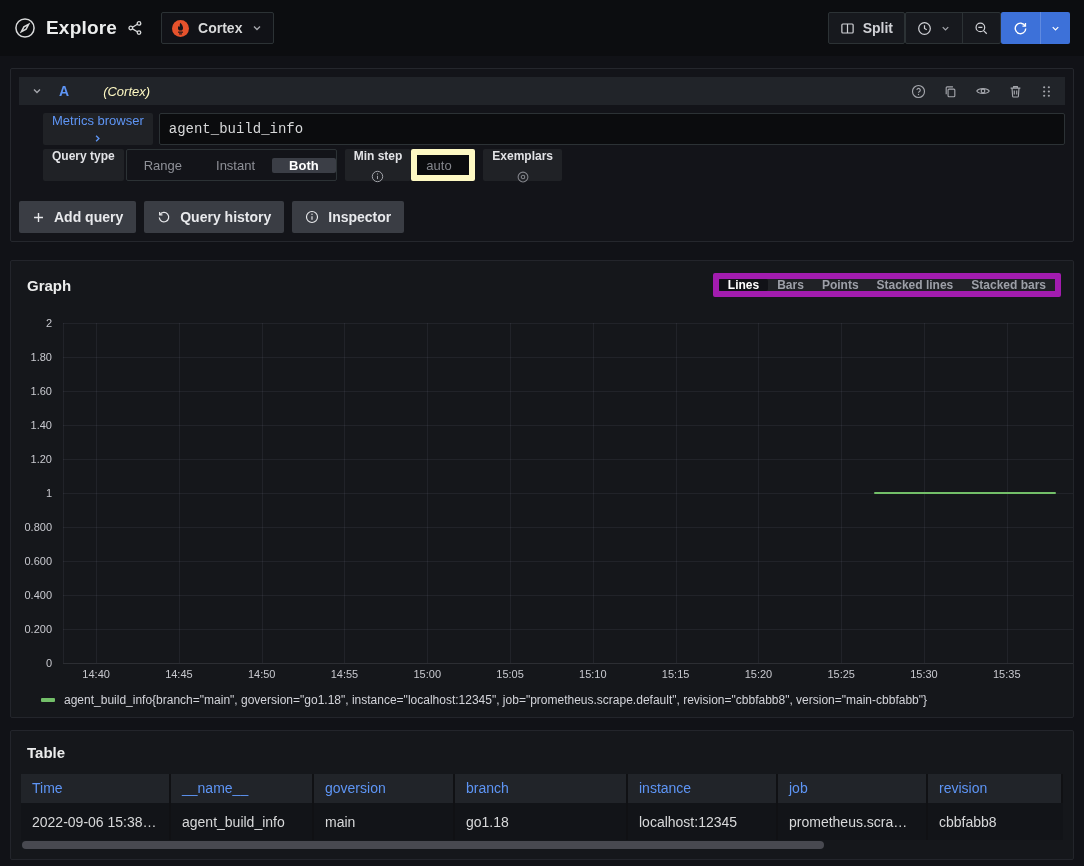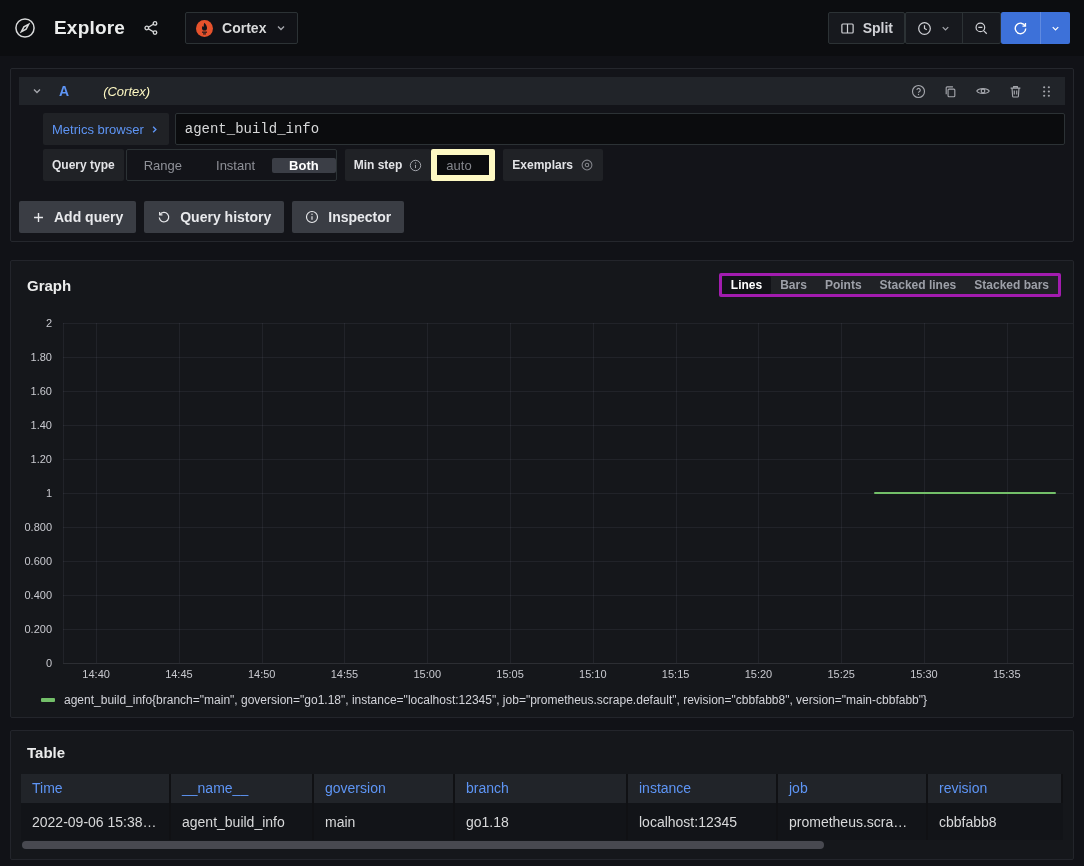--- a/index.html
+++ b/index.html
@@ -7,21 +7,21 @@
   body {
     width:1084px; height:866px; overflow:hidden;
     background:#111217; color:#d8d9da;
     font-family:"Liberation Sans","DejaVu Sans",sans-serif; font-size:14px;
   }
   svg { display:block; }
 
   
   .topbar { height:56px; display:flex; align-items:center; justify-content:space-between;
             padding:0 14px; background:#0c0d10; }
-  .tb-left { display:flex; align-items:center; gap:18px; }
+  .tb-left { display:flex; align-items:center; gap:10px; }
   .app-title { font-size:19px; font-weight:600; color:#eceded; letter-spacing:.2px; }
   .ds-picker { display:flex; align-items:center; gap:9px; border:1px solid #2c3235;
                border-radius:2px; height:32px; padding:0 10px; margin-left:8px; background:#111217; cursor:pointer; }
   .ds-name { font-weight:600; color:#d8d9da; }
   .tb-right { display:flex; align-items:center; gap:0; }
   .tb-btn { display:flex; align-items:center; gap:8px; height:32px; padding:0 11px;
             border:1px solid #2c3235; border-radius:2px; background:#17191e;
             color:#d0d1d6; font-weight:600; font-size:14px; cursor:pointer; }
   .tb-group { display:flex; align-items:stretch; height:32px; border:1px solid #2c3235;
               border-radius:2px; background:#17191e; }
@@ -37,21 +37,21 @@
                 padding:8px; background:#131419; }
   .q-header { height:28px; background:#212429; display:flex; align-items:center; padding:0 12px; }
   .q-ref { color:#5e95f5; font-weight:700; font-size:14px; margin-left:16px; }
   .q-ds { color:#fef9c3; font-style:italic; font-size:13px; margin-left:34px; }
   .q-icons { margin-left:auto; display:flex; align-items:center; gap:17px; color:#a5a7ad; }
   .q-icons svg { cursor:pointer; }
   .q-rows { padding:8px 0 0 24px; }
   .q-row { display:flex; align-items:stretch; height:32px; }
   .q-row + .q-row { margin-top:4px; }
   .chip { background:#202226; border-radius:2px; display:flex; align-items:center;
-          padding:0 9px; gap:7px; }
+          padding:0 9px; gap:7px;flex-direction:column; }
   .mb-chip { color:#5e95f5; font-size:13px; font-weight:500; gap:5px; cursor:pointer; }
   .chip-label { font-size:12px; font-weight:700; color:#e2e3e6; }
   .q-input { flex:1; margin-left:6px; background:#0b0c0e; border:1px solid #2c3235; border-radius:2px;
              color:#d8d9da; font-family:"Liberation Mono","DejaVu Sans Mono",monospace;
              font-size:14px; padding:0 9px; height:32px; outline:none; }
   .radio-group { display:flex; border:1px solid #2c3235; border-radius:2px; background:#131419;
                  margin-left:2px; align-items:center; }
   .radio-opt { padding:0 17px; display:flex; align-items:center; color:#8f9198; font-size:13px; cursor:pointer; }
   .radio-opt.active { background:#3b3e46; color:#fff; font-weight:700; border-radius:2px; }
   .gap8 { width:8px; }
@@ -64,21 +64,21 @@
                 background:#3a3d44; border:none; border-radius:2px; color:#e8e9ec;
                 font-weight:600; font-size:14px; cursor:pointer;
                 font-family:"Liberation Sans","DejaVu Sans",sans-serif; }
 
   
   .panel { margin:0 10px; border:1px solid #23252b; border-radius:2px; background:#15171b; }
 
   .graph-panel { margin-bottom:12px; padding-bottom:4px; }
   .g-header { display:flex; justify-content:space-between; align-items:center; padding:12px 12px 0 16px; }
   .g-title { font-weight:600; font-size:15px; color:#eceded; }
-  .modes { display:flex; align-items:stretch; border:3px solid #a21caf; background:#202226;
+  .modes { display:flex; align-items:stretch; border:6px solid #a21caf; background:#202226;
            border-radius:2px; height:24px; }
   .mode { display:flex; align-items:center; padding:0 9px; font-size:12px; font-weight:600;
           color:#9da0a8; cursor:pointer; }
   .mode.active { background:#111217; color:#fff; border-radius:2px; }
 
   .plot-wrap { display:flex; margin-top:26px; }
   .y-axis { width:52px; position:relative; }
   .y-tick { position:absolute; right:11px; transform:translateY(-50%); font-size:11px; color:#c8c9cf; }
   .plot { flex:1; position:relative; height:340px; }
   .hgrid { position:absolute; left:0; right:0; height:1px; background:rgba(204,204,220,0.07); }

